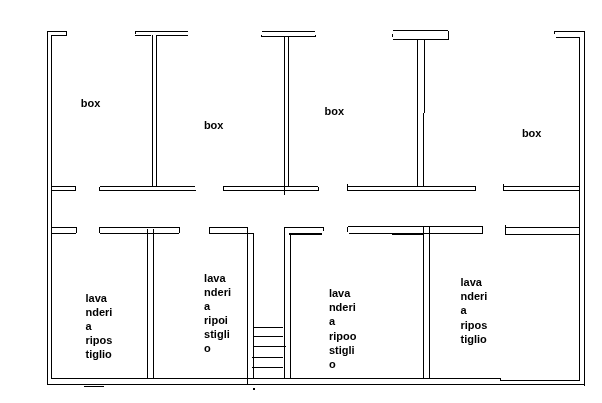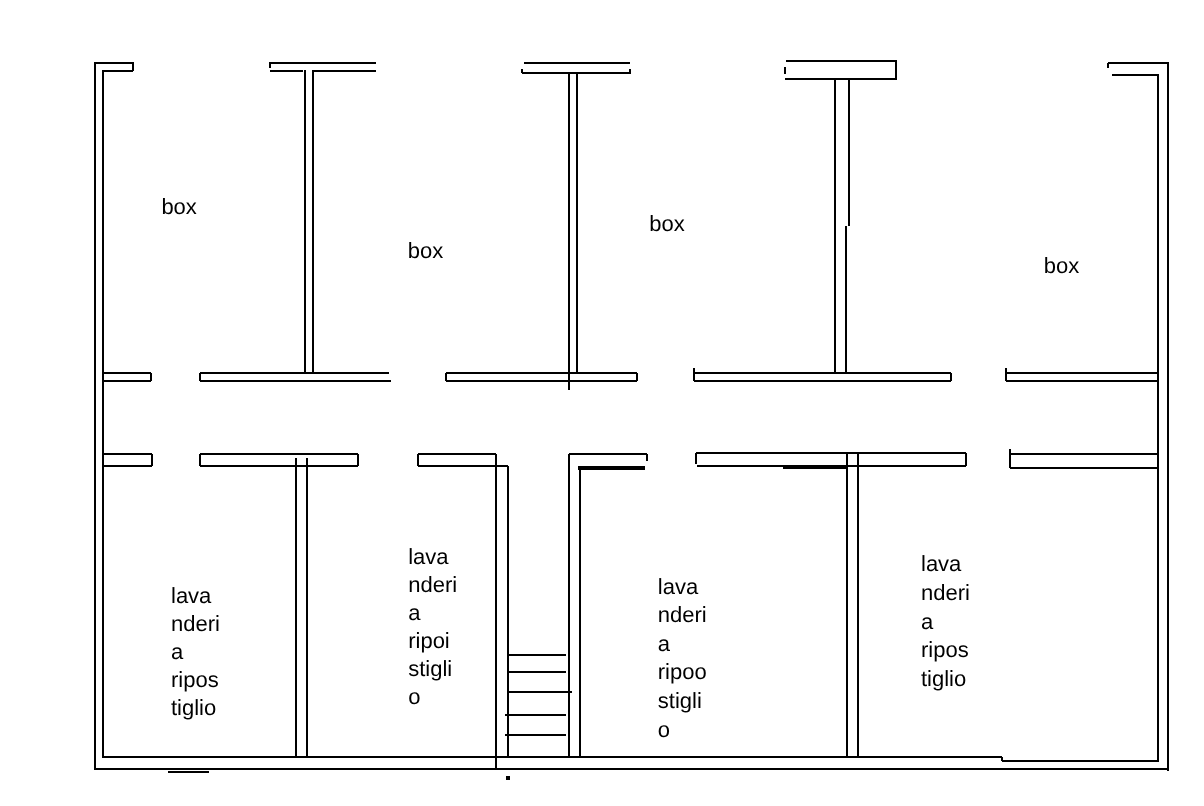--- a/index.html
+++ b/index.html
@@ -1,16 +1,16 @@
 <!DOCTYPE html>
 <html><head>
 <meta charset="utf-8">
 <style>
   html,body{margin:0;padding:0;background:#ffffff;}
-  #plan{position:relative;width:602px;height:403px;background:#ffffff;overflow:hidden;}
+  #plan{position:relative;width:602px;height:403px;background:#ffffff;overflow:hidden;font-weight:bold;}
   svg{position:absolute;left:0;top:0;}
   svg line, svg path{stroke:#000;stroke-width:1;fill:none;}
   text{font-family:"Liberation Sans",sans-serif;font-size:11px;fill:#000;}
 </style>
 </head>
 <body>
 <div id="plan">
 <svg width="602" height="403" viewBox="0 0 602 403" shape-rendering="crispEdges">
 
 <g>

